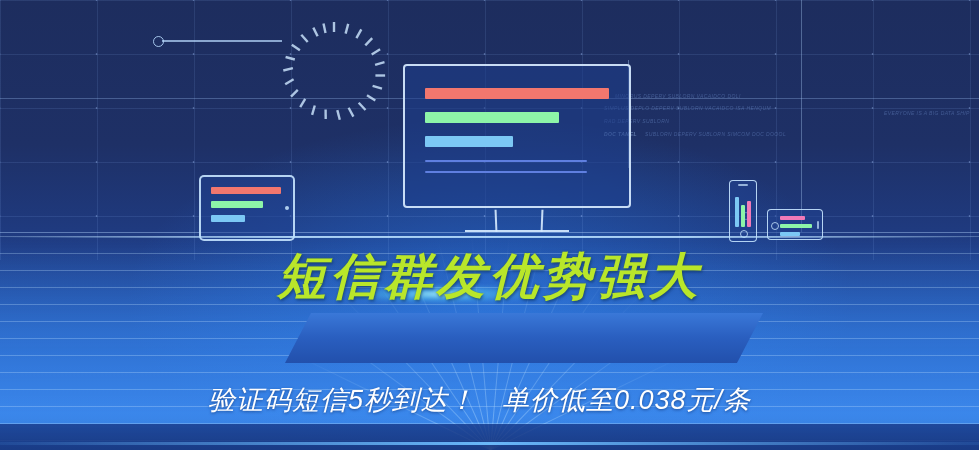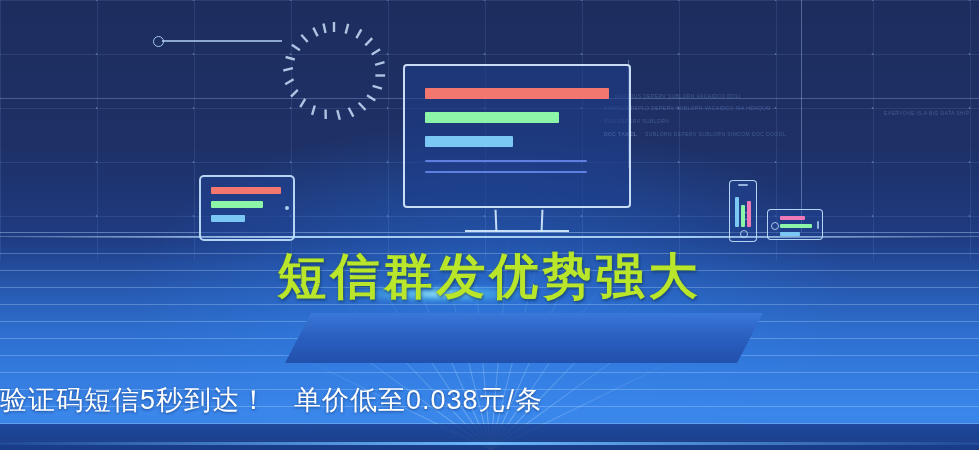--- a/index.html
+++ b/index.html
@@ -6,20 +6,21 @@
   body{
     width:979px;height:450px;overflow:hidden;
     font-family:"Liberation Sans","DejaVu Sans",sans-serif;
     background:#1a2f63;
   }
   #banner{
     position:relative;width:979px;height:450px;overflow:hidden;
     background:
       radial-gradient(ellipse 520px 260px at 490px 300px, rgba(40,120,230,.55) 0%, rgba(30,80,180,0) 70%),
       linear-gradient(180deg,#1d2d5e 0%,#1e3066 32%,#1f3c84 55%,#2257b8 78%,#2f6fd8 92%,#1e50a8 100%);
+    font-style: italic;
   }
 
   
   .grid{
     position:absolute;left:0;top:0;width:979px;height:260px;
     background-image:
       linear-gradient(rgba(150,190,255,.13) 1px, transparent 1px),
       linear-gradient(90deg, rgba(150,190,255,.13) 1px, transparent 1px);
     background-size:100% 54px, 97px 100%;
     opacity:.95;
@@ -137,21 +138,21 @@
   }
   .plate-text{
     position:absolute;left:285px;top:313px;width:478px;height:50px;
     display:flex;align-items:center;justify-content:center;
     color:#ffffff;font-size:30px;font-weight:bold;letter-spacing:2px;
     text-shadow:0 1px 2px rgba(8,30,80,.5);
   }
 
   
   .subline{
-    position:absolute;left:0;top:382px;width:959px;
+    position:absolute;left:0;top:382px;width:959px;text-align:center;
     color:#ffffff;font-size:27px;letter-spacing:1px;
     text-shadow:0 1px 3px rgba(8,30,80,.55);
   }
   .subline .gap{display:inline-block;width:26px;}
 </style>
 </head>
 <body>
 
 <div id="banner">
 

